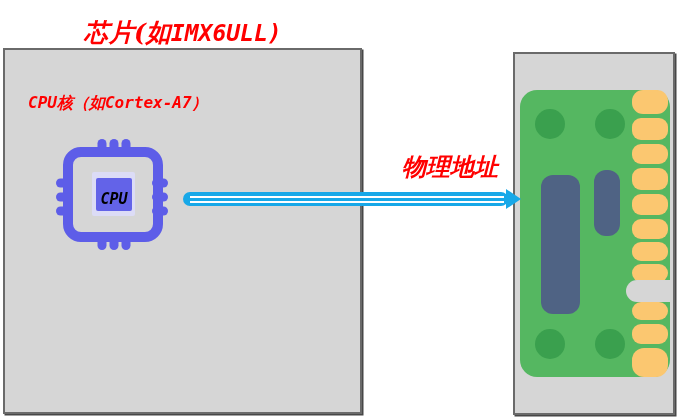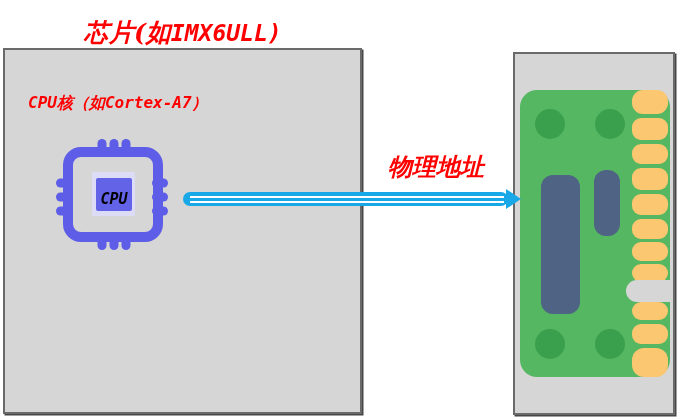--- a/index.html
+++ b/index.html
@@ -11,21 +11,21 @@
   #memory-panel{left:513px;top:52px;width:162px;height:363px;}
   .red{color:#FF0000;}
   #page-title{position:absolute;left:84px;top:5px;white-space:nowrap;margin-top:11px;}
   #page-title .cjk{font-family:"DejaVu Serif",serif;font-size:25px;
                    font-weight:bold;font-style:italic;}
   #page-title .latin{font-family:"DejaVu Sans Mono",monospace;font-size:23px;
                      font-weight:bold;font-style:italic;}
   #core-label{position:absolute;left:28px;top:93px;white-space:nowrap;
               font-family:"DejaVu Sans Mono",monospace;font-size:16px;
               font-weight:bold;font-style:italic;}
-  #bus-label{position:absolute;left:354px;top:151px;width:164px;text-align:center;
+  #bus-label{position:absolute;left:368px;top:151px;width:164px;text-align:center;
              font-family:"DejaVu Serif",serif;font-size:24px;
              font-weight:bold;font-style:italic;white-space:nowrap;}
   #cpu-icon{position:absolute;left:50px;top:132px;}
   #cpu-text{position:absolute;left:96px;top:178px;width:36px;height:42px;
             display:flex;align-items:center;justify-content:center;
             font-family:"DejaVu Sans Mono",monospace;font-size:15px;
             font-weight:bold;font-style:italic;color:#000;}
   #memory-icon{position:absolute;left:515px;top:54px;}
   #bus-icon{position:absolute;left:180px;top:183px;}
 </style>

